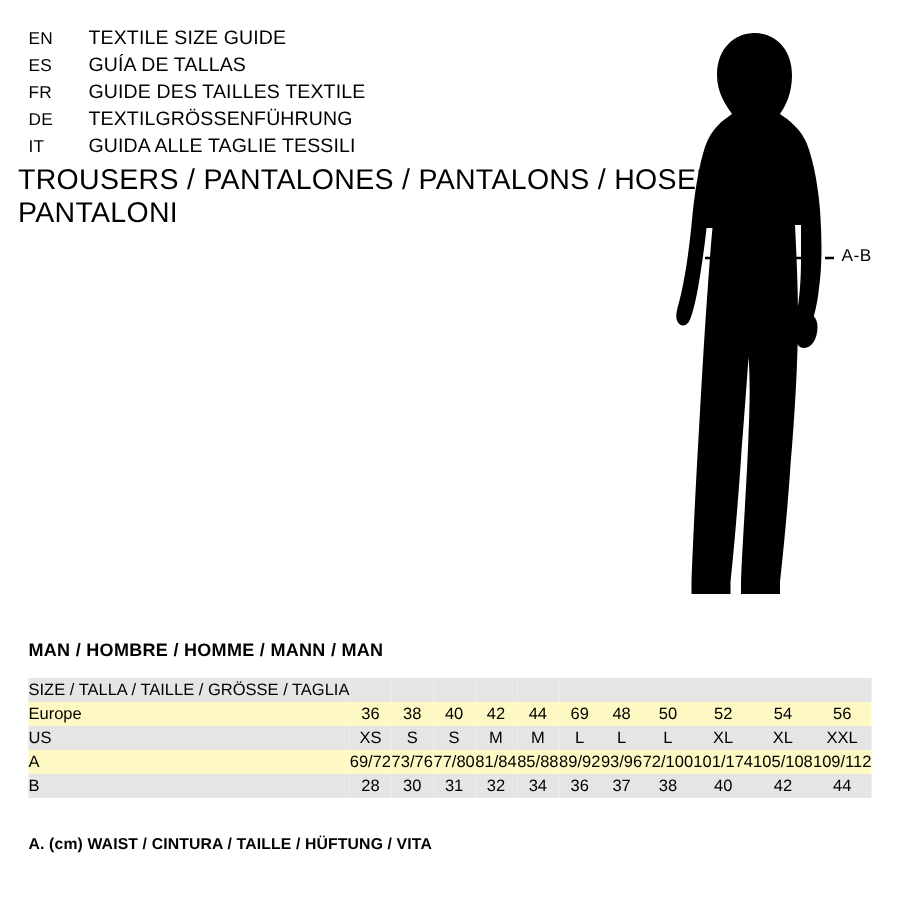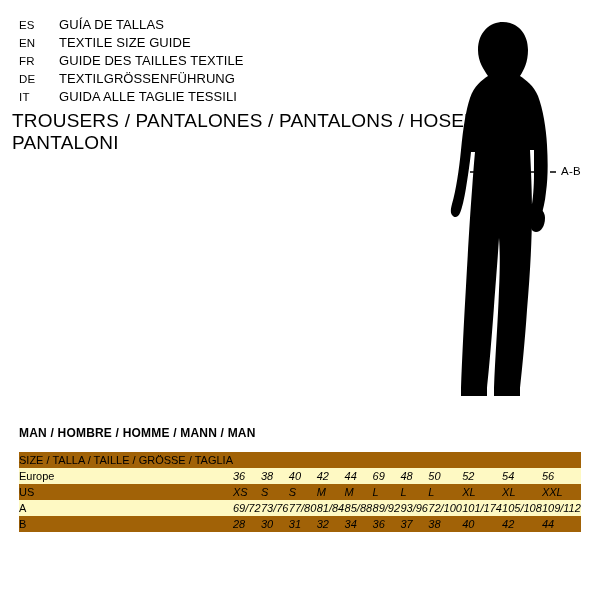--- a/index.html
+++ b/index.html
@@ -90,34 +90,33 @@
     width: 562px;
     border-collapse: collapse;
     font-size: 11px;
   }
   table.size-table td {
     padding: 2px 0 2px 0;
     vertical-align: middle;
     white-space: nowrap;
   }
   table.size-table tr.shade {
-    background: #a16207;
+    background: #e5e5e5;
   }
   table.size-table tr.plain {
     background: #fef9c3;
   }
   td.label-col {
     width: 88px;
     padding-left: 3px;
     font-weight: normal;
   }
   td.val {
     width: 43px;
-    text-align: left;
-    font-style: italic;
+    text-align: center;
   }
   tr.head td {
     font-weight: normal;
   }
 
   .notes {
     position: absolute;
     left: 19px;
     top: 556px;
     font-size: 10.5px;
@@ -128,26 +127,26 @@
     font-weight: bold;
   }
 </style>
 </head>
 <body>
 
 <div class="page">
 
   <div class="lang-block">
     <div class="lang-row">
+      <span class="lang-code">EN</span>
+      <span class="lang-text">TEXTILE SIZE GUIDE</span>
+    </div>
+    <div class="lang-row">
       <span class="lang-code">ES</span>
       <span class="lang-text">GUÍA DE TALLAS</span>
-    </div>
-    <div class="lang-row">
-      <span class="lang-code">EN</span>
-      <span class="lang-text">TEXTILE SIZE GUIDE</span>
     </div>
     <div class="lang-row">
       <span class="lang-code">FR</span>
       <span class="lang-text">GUIDE DES TAILLES TEXTILE</span>
     </div>
     <div class="lang-row">
       <span class="lang-code">DE</span>
       <span class="lang-text">TEXTILGRÖSSENFÜHRUNG</span>
     </div>
     <div class="lang-row">
@@ -281,15 +280,16 @@
         <td class="val">37</td>
         <td class="val">38</td>
         <td class="val">40</td>
         <td class="val">42</td>
         <td class="val">44</td>
       </tr>
     </tbody>
   </table>
 
   <div class="notes">
+    <div>A. (cm) WAIST / CINTURA / TAILLE / HÜFTUNG / VITA</div>
   </div>
 
 </div>
 
 </body></html>

